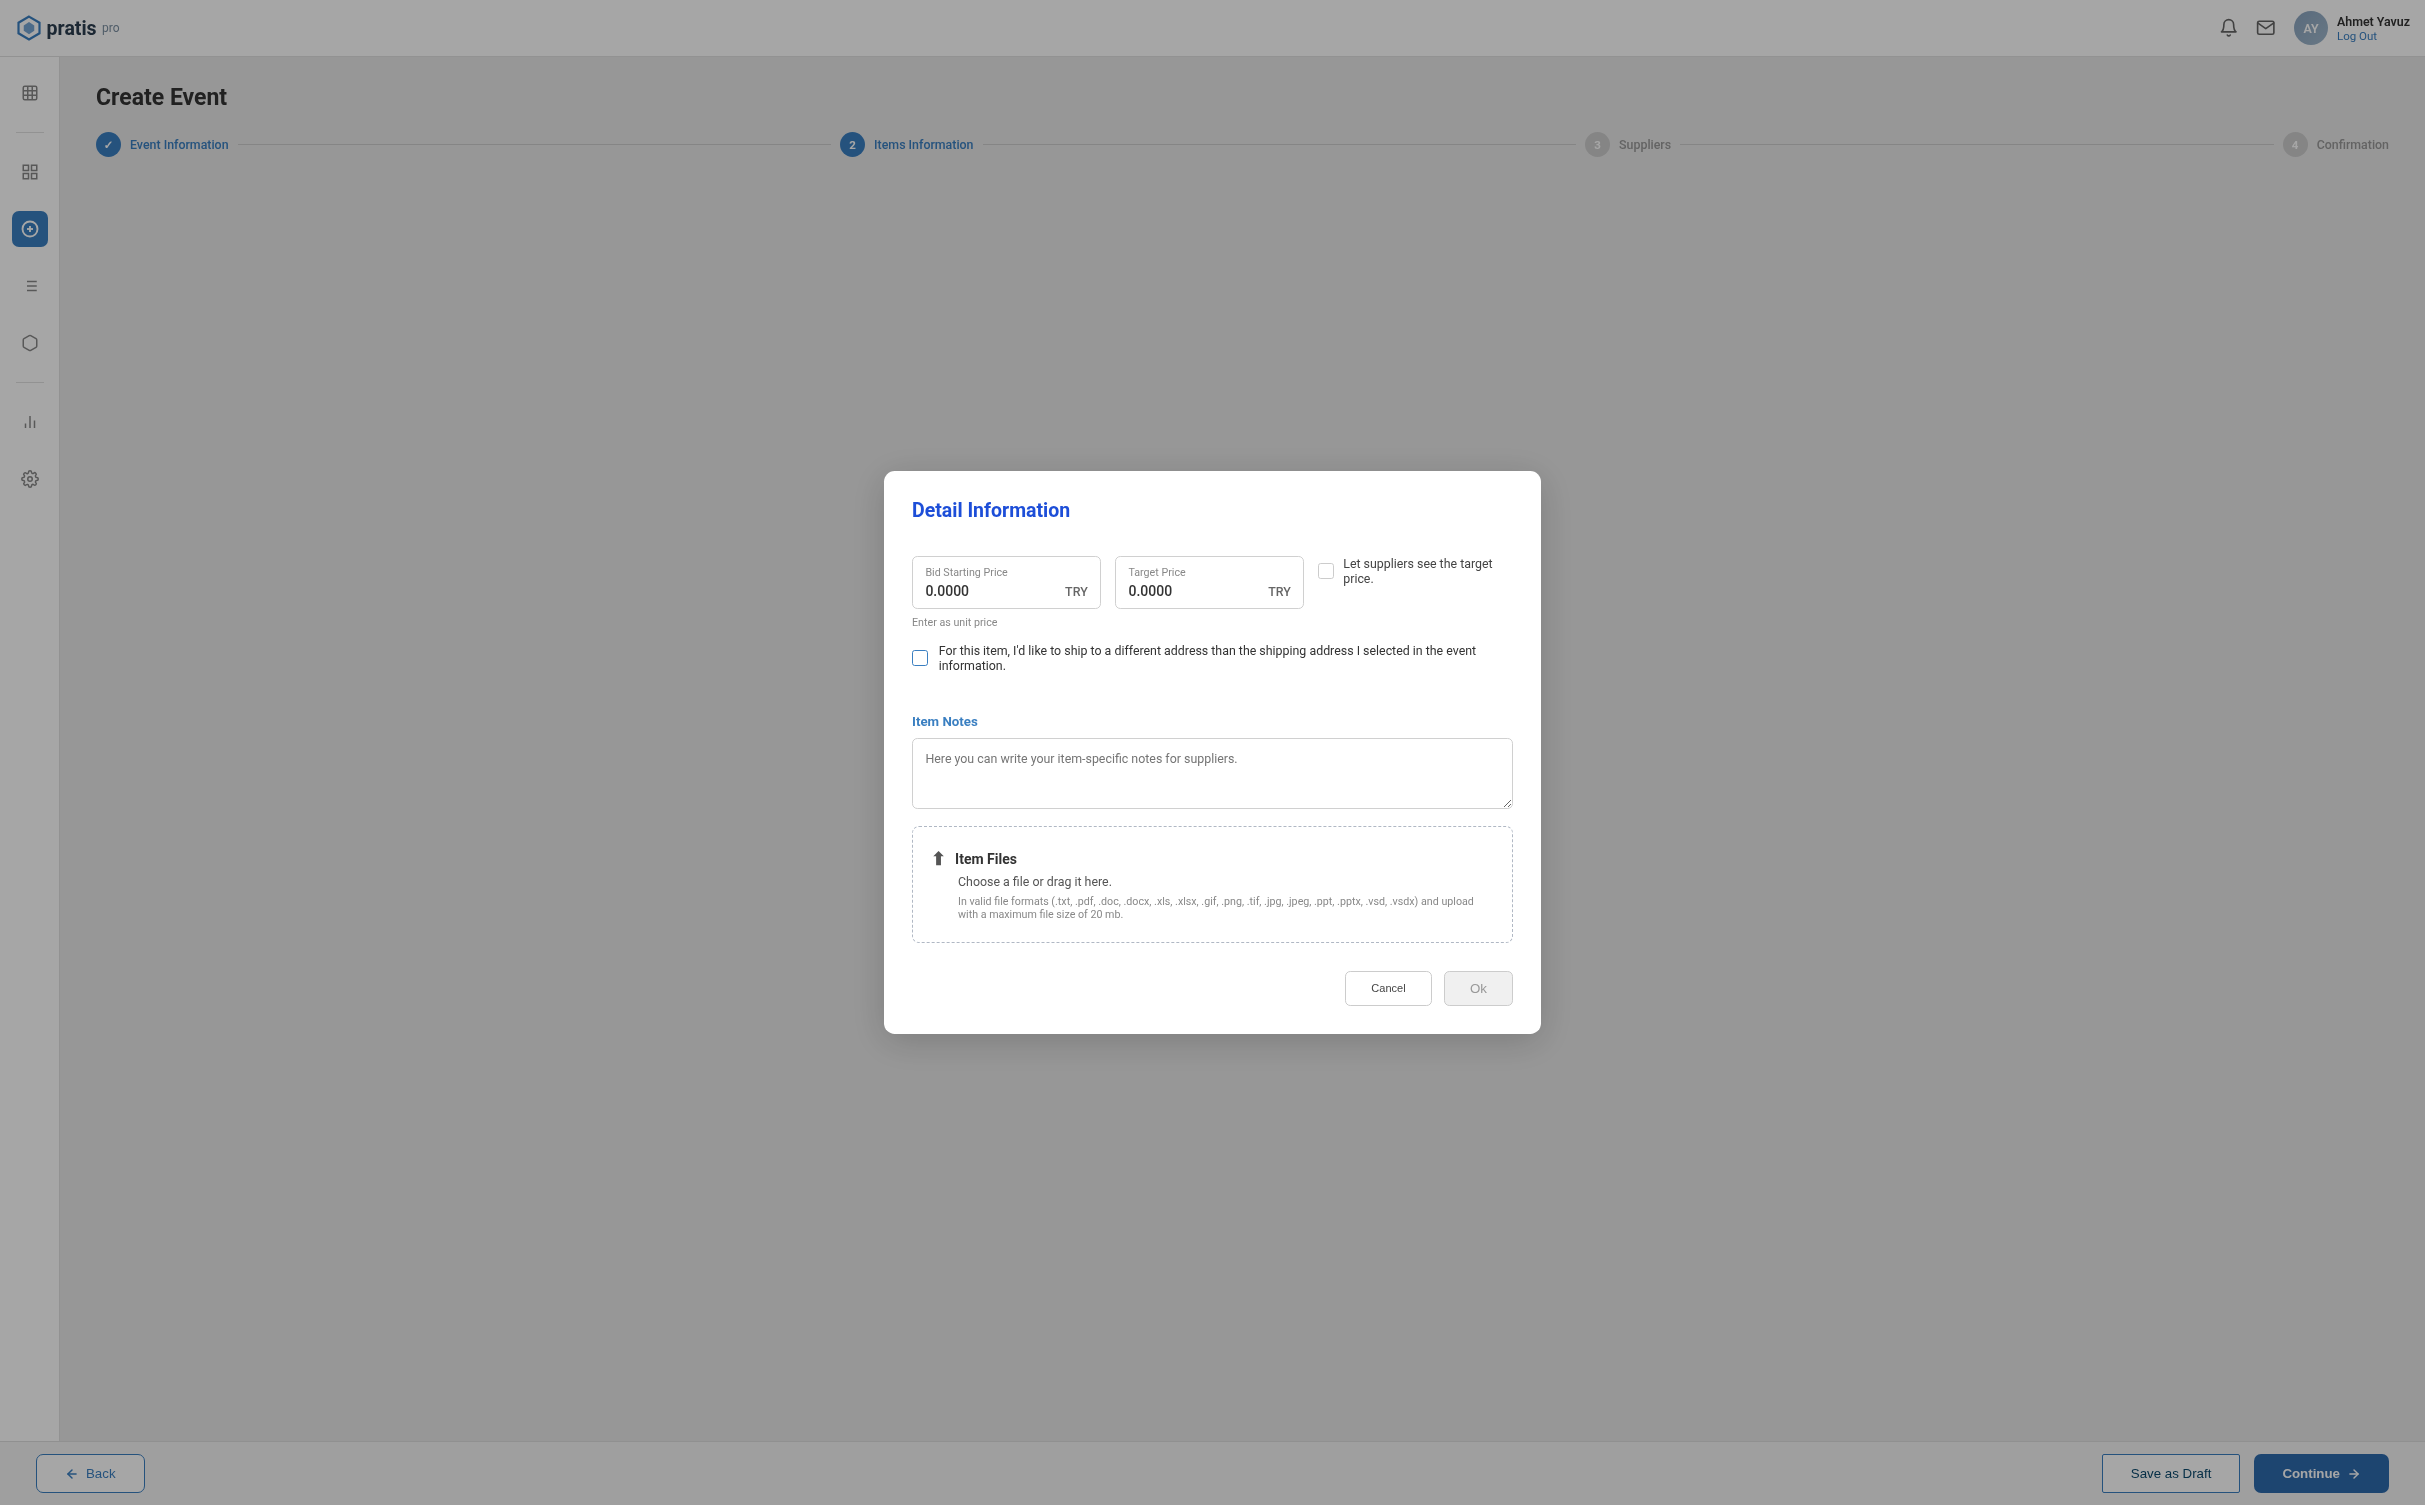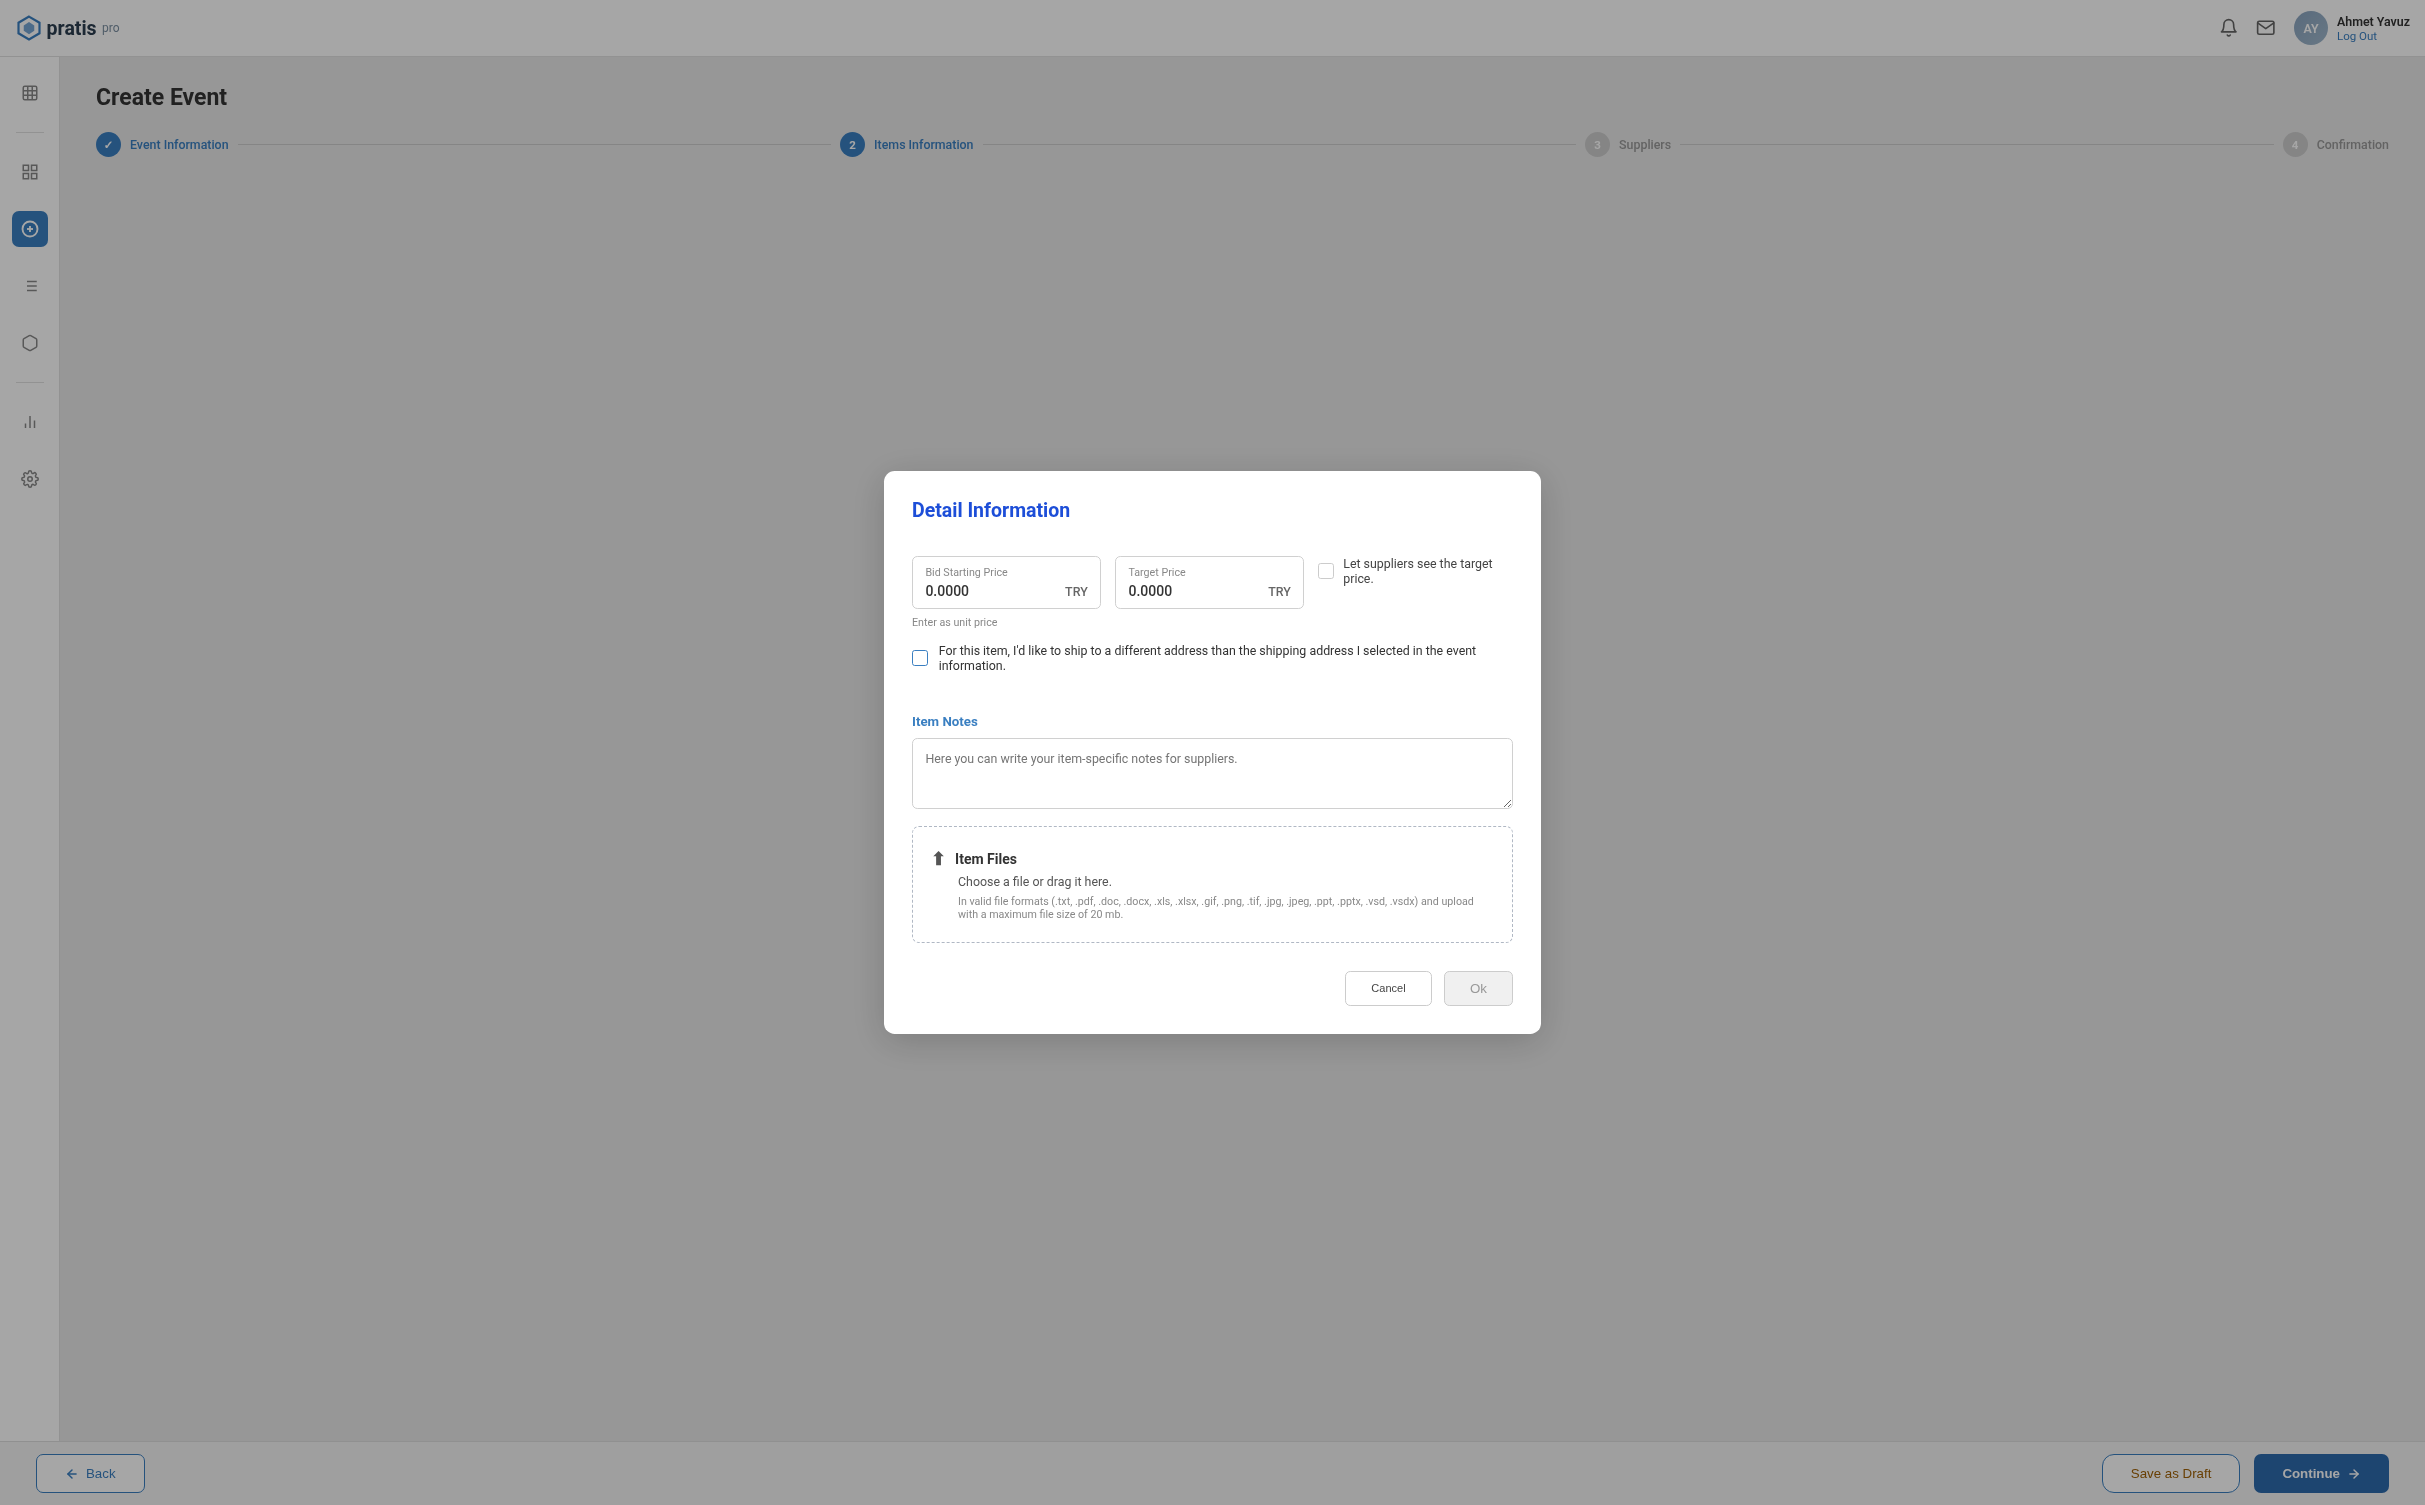--- a/index.html
+++ b/index.html
@@ -406,25 +406,25 @@
       font-weight: 500;
       color: #3a7fc1;
       cursor: pointer;
       display: flex;
       align-items: center;
       gap: 7px;
     }
     .btn-save-draft {
       padding: 10.7px 28px;
       border: 1.3px solid #3a7fc1;
-      border-radius: 12px;
+      border-radius: 2px;
       background: #fff;
       font-size: 13.3px;
       font-weight: 500;
-      color: #a16207;
+      color: #0c4a6e;
       cursor: pointer;
     }
     .btn-continue {
       padding: 10.7px 28px;
       border: none;
       border-radius: 7px;
       background: #2d6aad;
       font-size: 13.3px;
       font-weight: 600;
       color: #fff;

